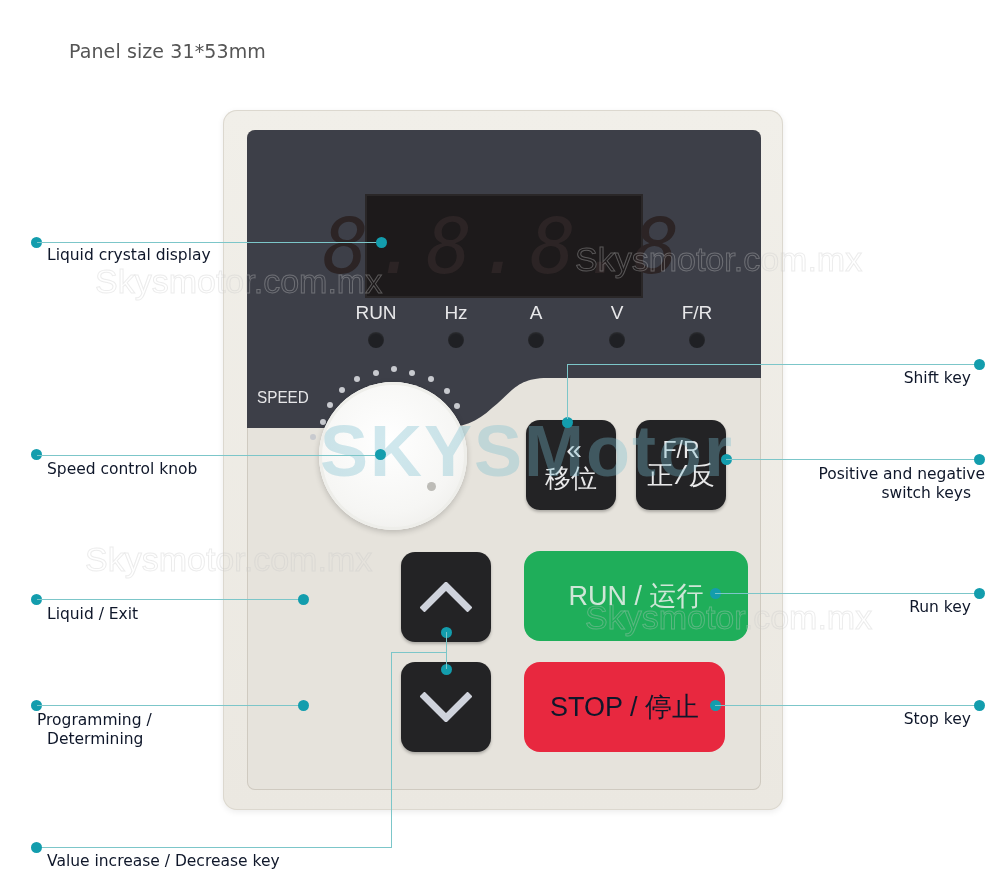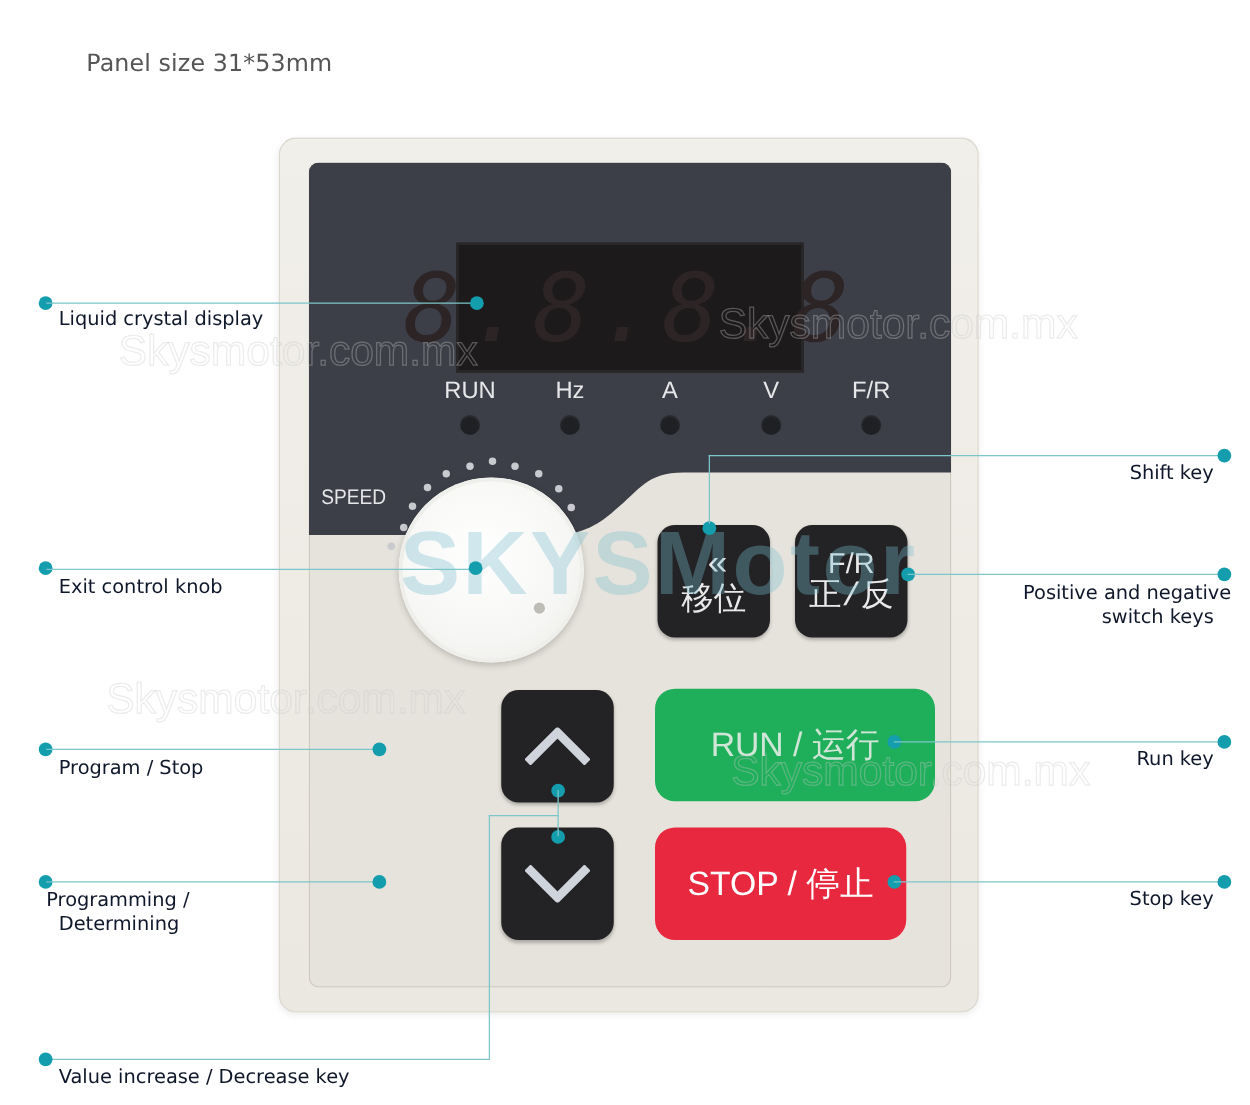--- a/index.html
+++ b/index.html
@@ -72,21 +72,21 @@
     }
     .key .en { font-size: 23px; }
     .key .cn { font-size: 26px; font-family: Liberation Mono, monospace; }
     .key .sym { font-size: 28px; letter-spacing: -6px; }
 
     .wide-key {
       position: absolute; border-radius: 16px; display: flex; justify-content: center; align-items: center;
       font-family: "Liberation Sans", sans-serif; font-size: 27px;
     }
     .run-key { background: #1fae5a; color: #cfe6d7; }
-    .stop-key { background: #e8283f; color: #ffffff; }
+    .stop-key { background: #e8283f; color: #0f172a; }
 
     
     .line { position: absolute; background: #7cc6c9; }
     .dot { position: absolute; width: 11px; height: 11px; border-radius: 50%; background: #139dad; }
     .callout-label {
       position: absolute; font-size: 15.5px; color: #0f172a; font-family: "DejaVu Sans", sans-serif; line-height: 19px;
     }
     .right { text-align: right; }
 
     .watermark {
@@ -191,26 +191,26 @@
 <div class="watermark-big">SKYSMotor</div>
 
 <div class="dot" style="left:31px;top:237px"></div>
 <div class="line" style="left:37px;top:242px;width:345px;height:1px"></div>
 <div class="dot" style="left:376px;top:237px"></div>
 <div class="callout-label" style="left:47px;top:246px">Liquid crystal display</div>
 
 <div class="dot" style="left:31px;top:449px"></div>
 <div class="line" style="left:37px;top:455px;width:345px;height:1px"></div>
 <div class="dot" style="left:375px;top:449px"></div>
-<div class="callout-label" style="left:47px;top:460px">Exit control knob</div>
+<div class="callout-label" style="left:47px;top:460px">Speed control knob</div>
 
 <div class="dot" style="left:31px;top:594px"></div>
 <div class="line" style="left:37px;top:599px;width:266px;height:1px"></div>
 <div class="dot" style="left:298px;top:594px"></div>
-<div class="callout-label" style="left:47px;top:605px">Program / Stop</div>
+<div class="callout-label" style="left:47px;top:605px">Liquid / Exit</div>
 
 <div class="dot" style="left:31px;top:700px"></div>
 <div class="line" style="left:37px;top:705px;width:266px;height:1px"></div>
 <div class="dot" style="left:298px;top:700px"></div>
 <div class="callout-label" style="left:37px;top:711px">Programming /</div>
 <div class="callout-label" style="left:47px;top:730px">Determining</div>
 
 <div class="dot" style="left:441px;top:627px"></div>
 <div class="dot" style="left:441px;top:664px"></div>
 <div class="line" style="left:446px;top:632px;width:1px;height:37px"></div>

